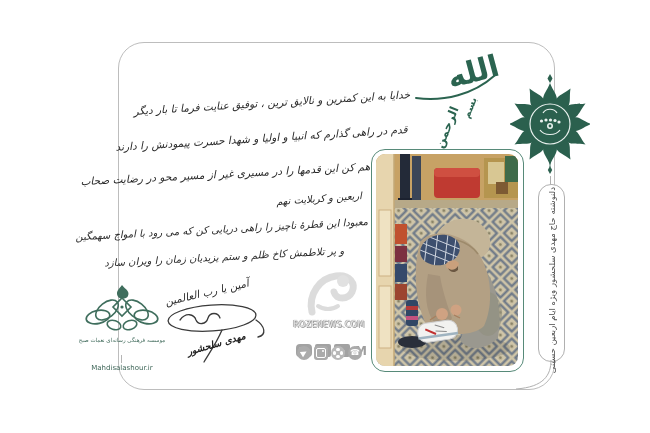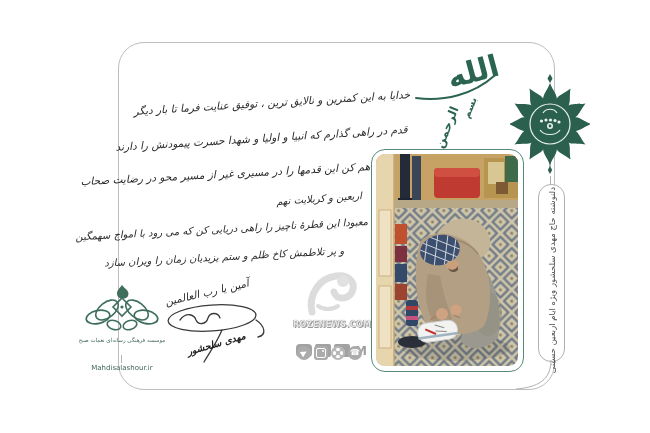--- a/index.html
+++ b/index.html
@@ -31,21 +31,21 @@
 
   
   .capsule{position:absolute;left:538px;top:184px;width:25px;height:176px;background:#fff;
            border:1px solid #b0b0b0;border-radius:13px;}
   .capsule span{position:absolute;left:50%;top:50%;width:172px;
            transform:translate(-50%,-50%) rotate(-90deg);direction:rtl;text-align:center;
            font-size:8.5px;color:#4b4b4b;white-space:nowrap;letter-spacing:-0.2px;}
   .conn{position:absolute;background:#b0b0b0;}
 
   
-  .wm-site{position:absolute;left:293px;top:320px;width:92px;font-size:8px;font-weight:bold;
+  .wm-site{position:absolute;left:293px;top:320px;width:92px;font-size:8px;font-weight:normal;
            letter-spacing:.3px;color:#e8e8e8;
            text-shadow:0 0 1px #8f8f8f,1px 1px 0 #9a9a9a,-0.5px -0.5px 0 #9a9a9a;}
   .icons{position:absolute;display:flex;gap:3px;align-items:center;}
   .tile{width:16px;height:13px;background:#a2a2a2;border-radius:2px;display:flex;
         align-items:center;justify-content:center;color:#fff;font-size:7px;font-weight:bold;}
   .tile.rnd{border-radius:4px;}
   .gmailM{width:16px;height:13px;display:flex;align-items:center;justify-content:center;
         color:#9e9e9e;font-size:12px;font-weight:bold;}
   .circ{width:14px;height:14px;border-radius:50%;background:#ababab;display:flex;
         align-items:center;justify-content:center;position:relative;color:#fff;}

